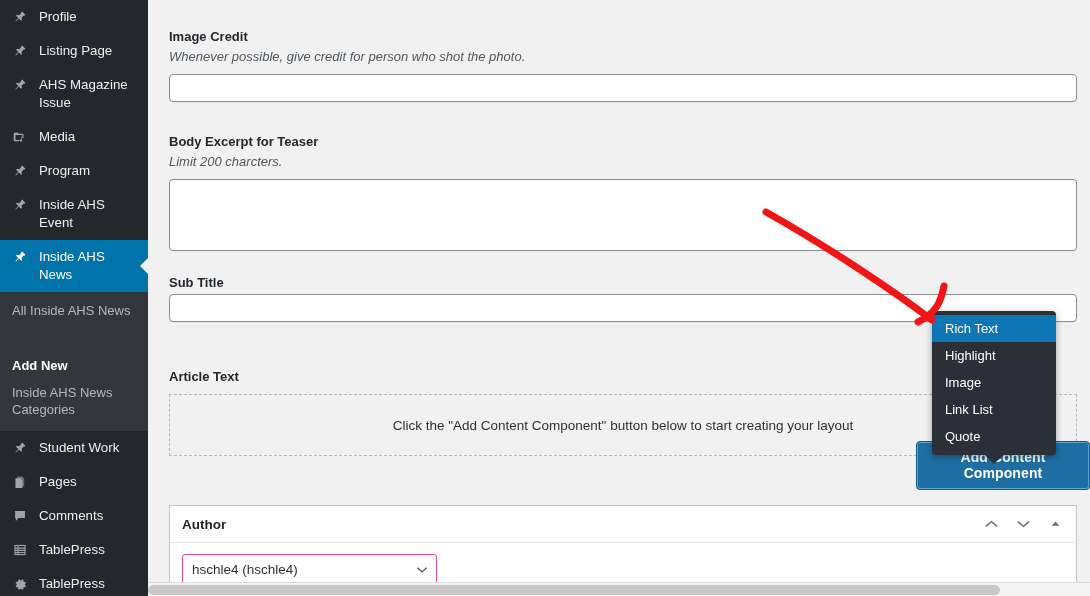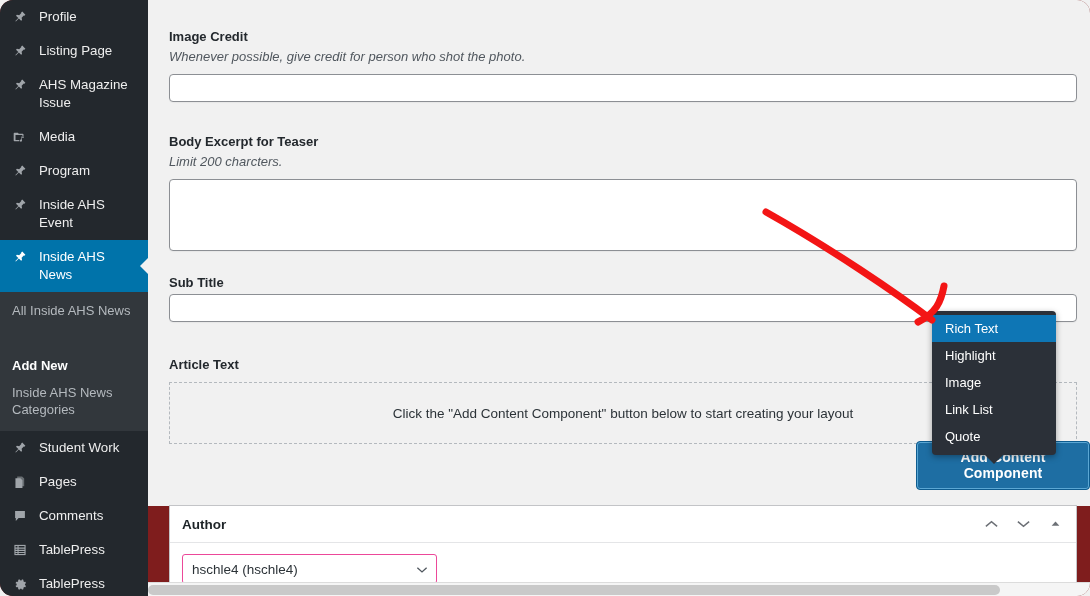--- a/index.html
+++ b/index.html
@@ -3,21 +3,21 @@
 <meta charset="utf-8">
 <style>
   * { box-sizing: border-box; }
   html, body {
     margin: 0; padding: 0;
     width: 1090px; height: 596px;
     overflow: hidden;
     font-family: "Liberation Sans", sans-serif;
     background: #f1f1f1;
   }
-  #app { position: relative; width: 1090px; height: 596px; overflow: hidden; background: #7f1d1d; border-radius: 13px; }
+  #app { position: relative; width: 1090px; height: 596px; overflow: hidden; background: #84cc16; }
 
   
   #sidebar {
     position: absolute; left: 0; top: 0;
     width: 148px; height: 596px;
     background: #23282d;
     color: #eee;
   }
   .menu-item {
     position: relative;
@@ -51,21 +51,21 @@
     font-size: 13px; line-height: 17px;
     color: #b4b9be;
   }
   .submenu-item.current { color: #fff; font-weight: bold; margin-top: 28px; }
 
   .sep { height: 6px; }
 
   
   #main {
     position: absolute; left: 148px; top: 0;
-    width: 942px; height: 506px;
+    width: 942px; height: 596px;
     background: #f1f1f1;
     padding: 0;
   }
 
   .field-block { position: absolute; left: 21px; width: 908px; }
 
   .field-label {
     font-size: 13px; font-weight: bold; color: #23282d;
     margin: 0 0 3px 0; line-height: 17px;
   }
@@ -337,21 +337,21 @@
       <div class="field-desc">Limit 200 charcters.</div>
       <textarea class="text-area" style=""></textarea>
     </div>
 
     <div class="field-block" style="top:274px;">
       <div class="field-label" style="margin-bottom:3px;">Sub Title</div>
       <input class="text-input" type="text" value="" style="">
     </div>
 
     <div class="field-block" style="top:356px;">
-      <div class="field-label" style="margin-bottom:9px;">Article Text</div>
+      <div class="field-label" style="margin-bottom:9px;margin-top:12px;">Article Text</div>
       <div class="dashed-box">
         <span>Click the "Add Content Component" button below to start creating your layout</span>
       </div>
     </div>
 
     <div class="metabox">
       <div class="mb-header">
         <span class="mb-title">Author</span>
         <span class="mb-controls">
           <span class="mb-ctl">

